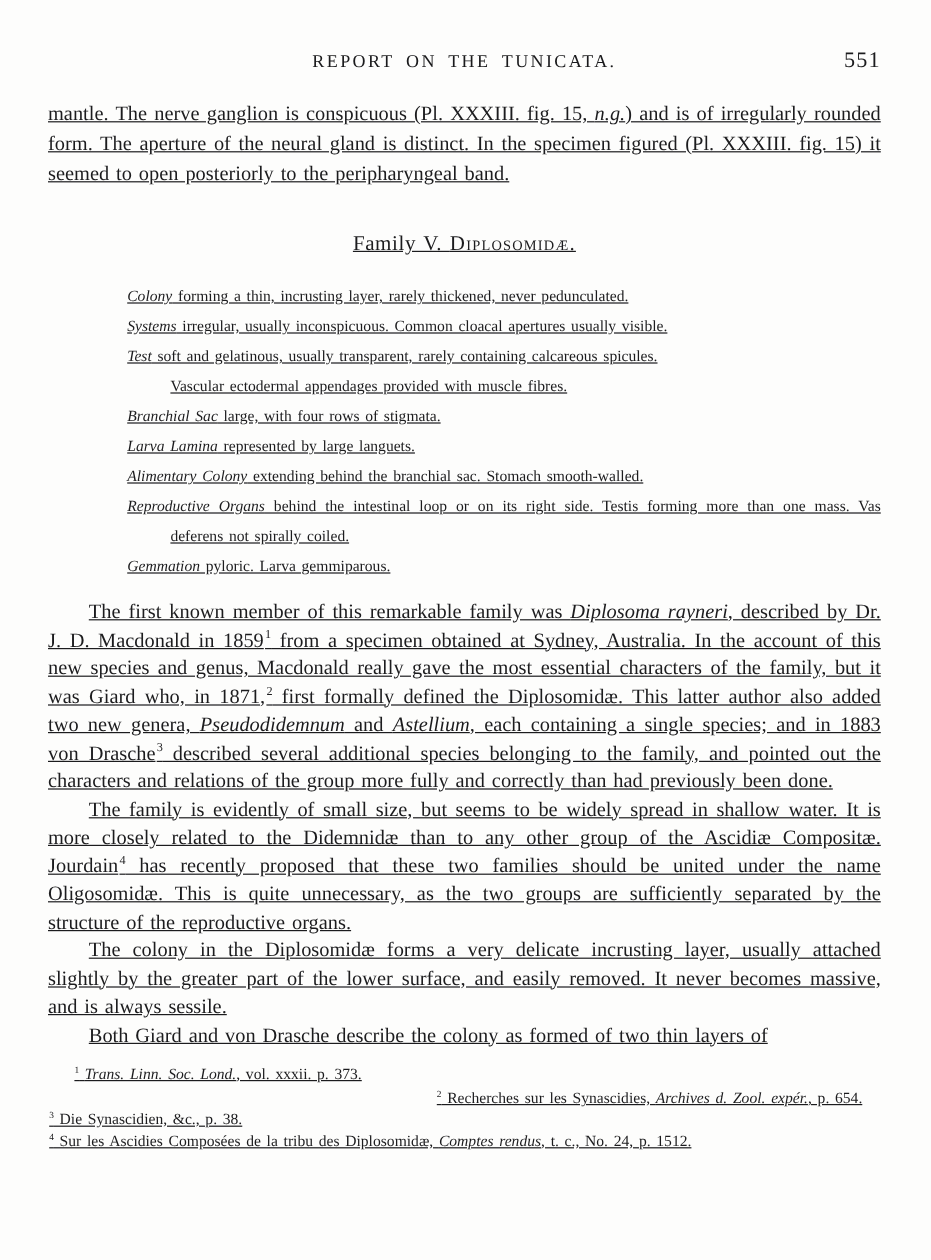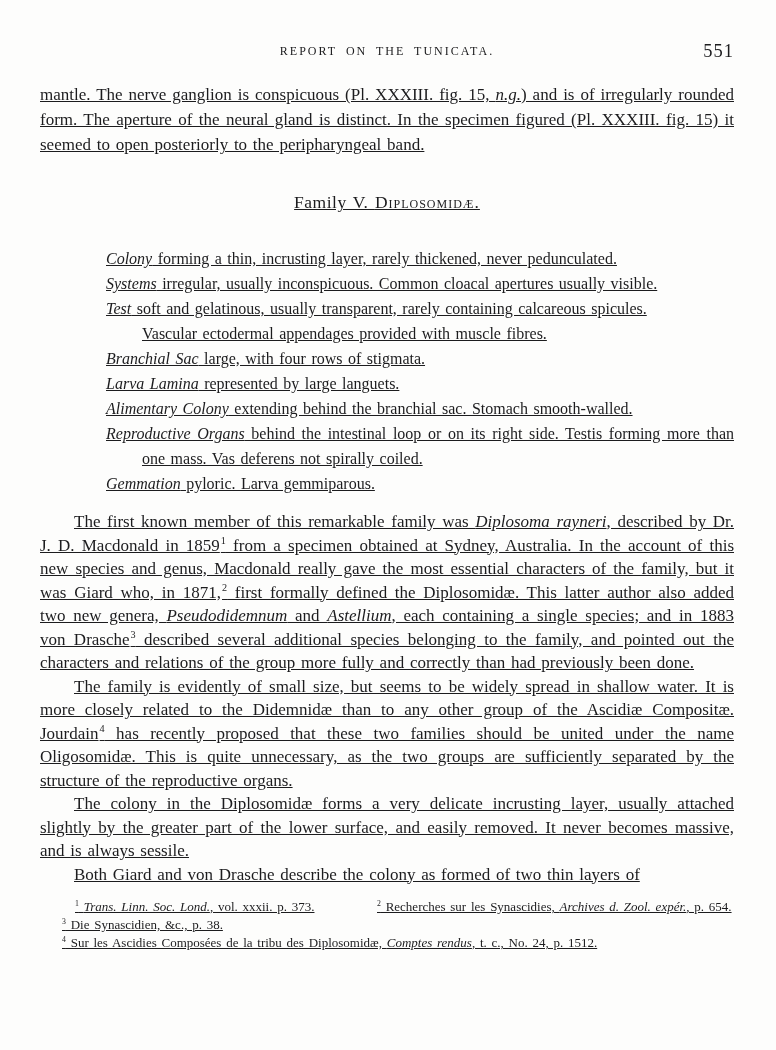--- a/index.html
+++ b/index.html
@@ -24,21 +24,21 @@
   }
   
   .runhead-row {
     position: relative;
     padding-top: 44px;
     height: 18px;
   }
   .runhead {
     display: block;
     text-align: center;
-    font-size: 12px;
+    font-size: 15px;
     letter-spacing: 2px;
     word-spacing: 4px;
     color: #1a1a1c;
   }
   .pagenum {
     position: absolute;
     right: 0;
     top: 41px;
     font-size: 18.5px;
     letter-spacing: 1px;
@@ -63,22 +63,22 @@
   
   .family-heading {
     margin: 35px 0 0 0;
     font-size: 17.5px;
     font-weight: normal;
     text-align: center;
     letter-spacing: 0.5px;
   }
   
   .def-list {
-    margin-top: 33px;
-    font-size: 16px;
+    margin-top: 21px;
+    font-size: 13px;
     line-height: 25px;
   }
   .def-item {
     text-align: justify;
   }
   .def-item.hang {
     padding-left: 102px;
     text-indent: -36px;
   }
   .def-item.cont {
@@ -99,29 +99,29 @@
   
   .footnotes {
     margin-top: 12px;
     font-size: 13px;
     line-height: 18px;
   }
   .fn-row1 {
     display: flex;
   }
   .fn-cell-left {
-    margin-left: 34px;
+    margin-left: 21px;
     width: 302px;
     flex: 0 0 auto;
   }
   .fn-cell-right {
     flex: 1 1 auto;
+    margin-top: 20px;
   }
   .fn-line {
-    margin-left: 21px;
   }
 </style>
 </head>
 <body>
 
 <div class="page">
   <div class="content">
 
     <div class="runhead-row">
       <span class="runhead">REPORT ON THE TUNICATA.</span>

